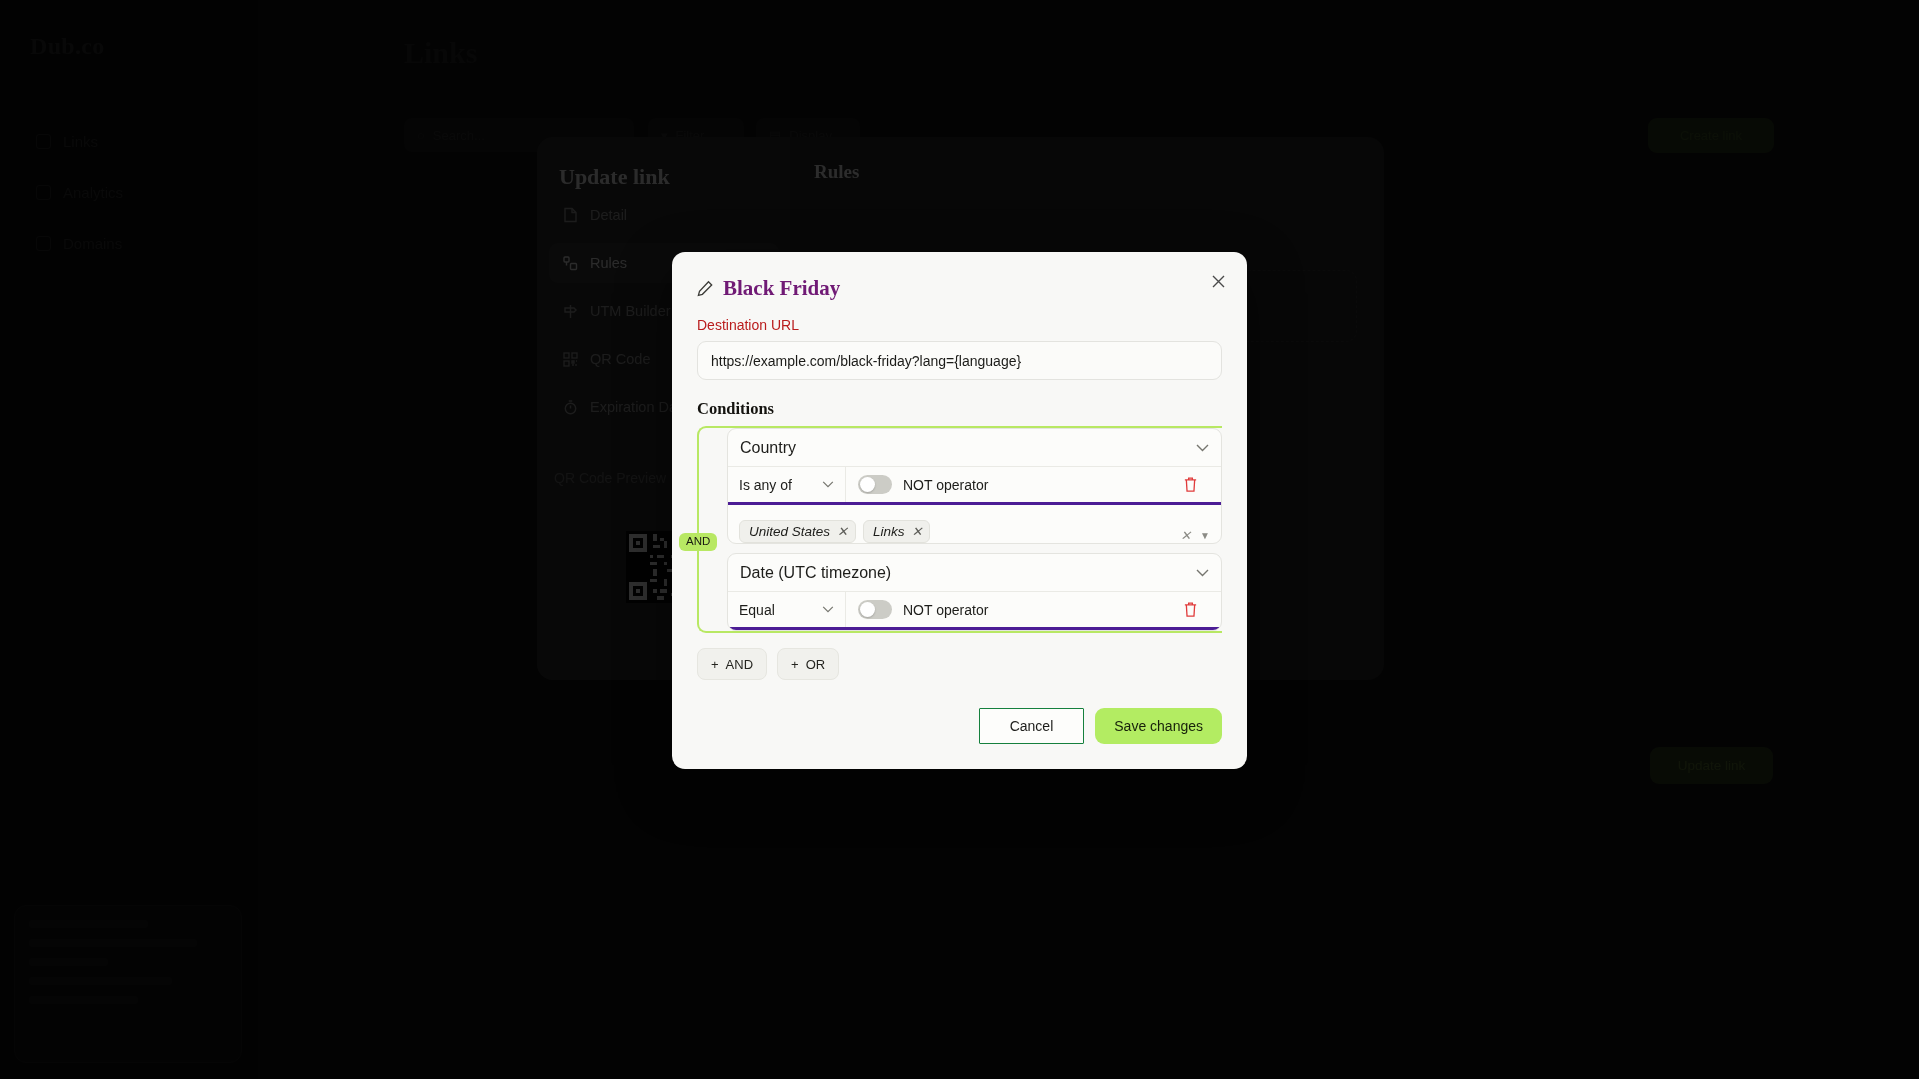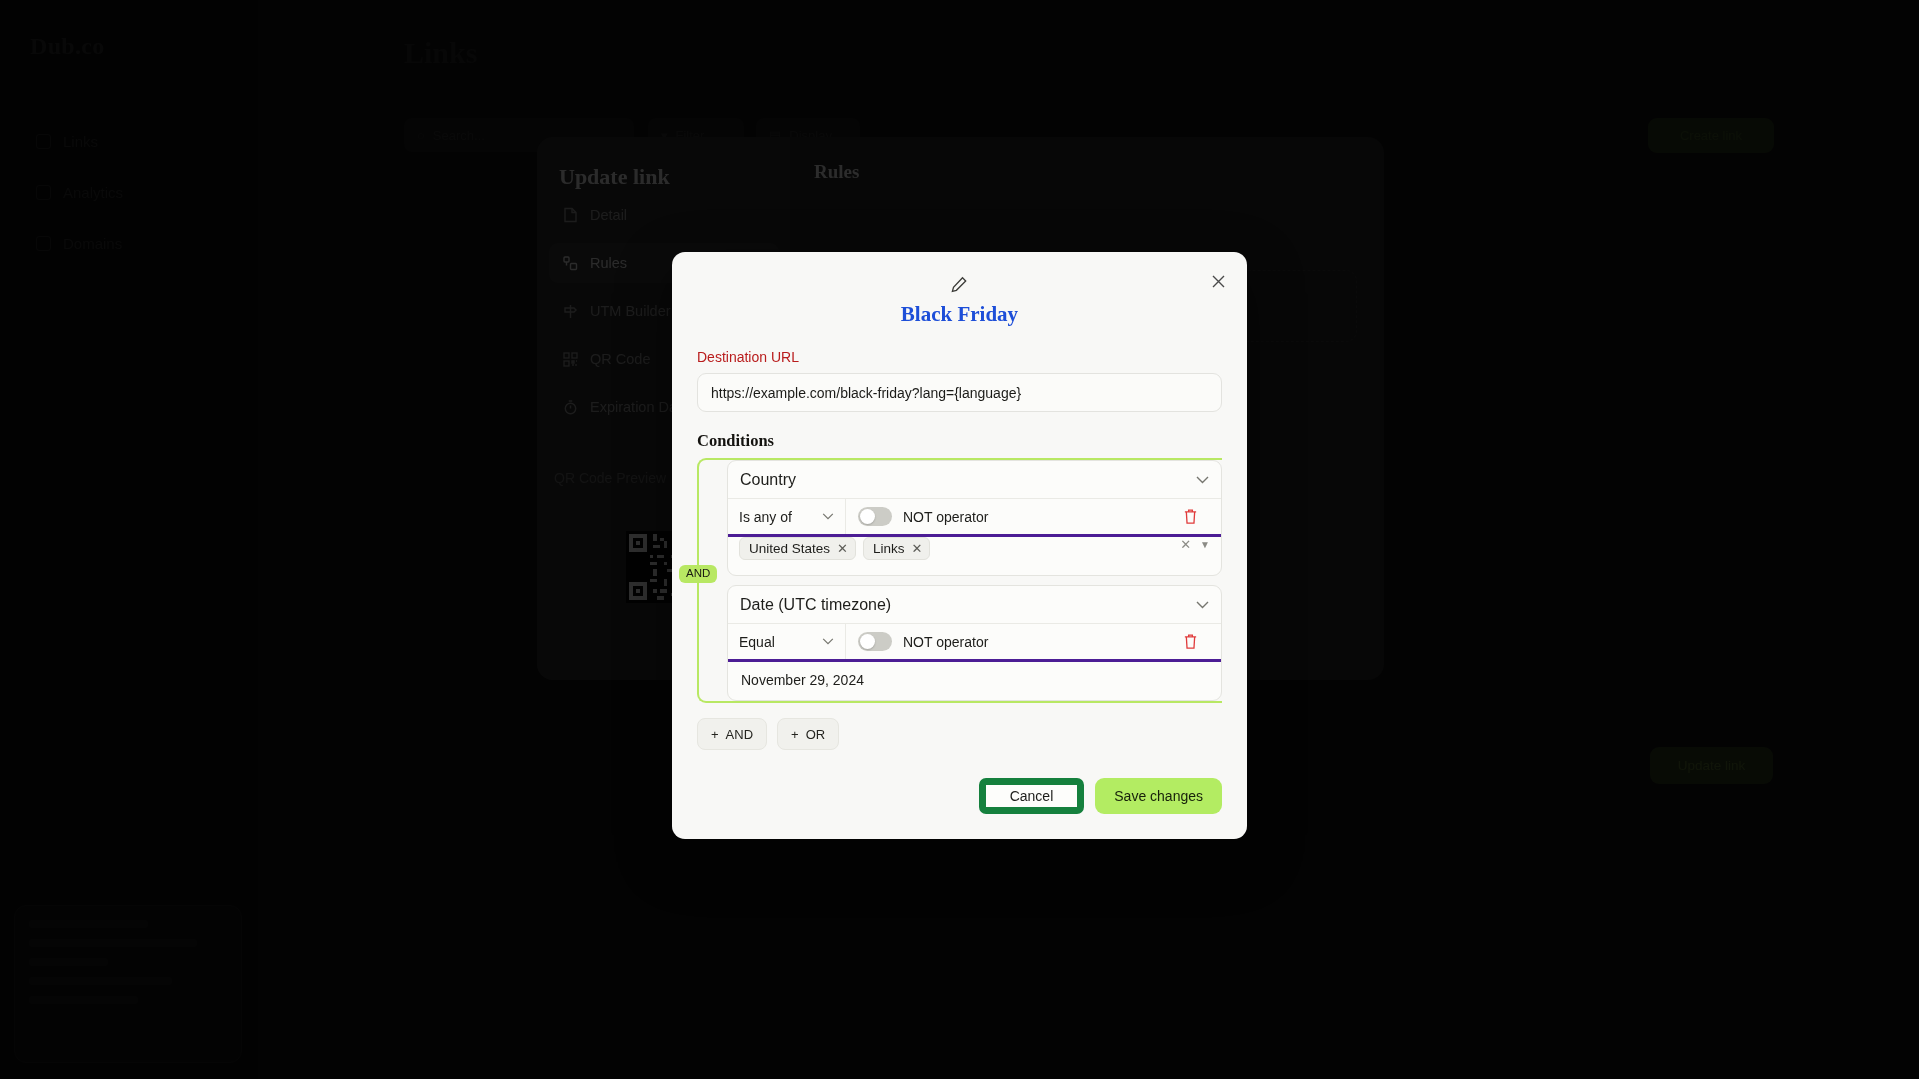--- a/index.html
+++ b/index.html
@@ -134,21 +134,21 @@
     padding: 24px 25px 25px 25px;
   }
   .modal-close {
     position: absolute; right: 18px; top: 18px;
     width: 22px; height: 22px; display: flex; align-items: center; justify-content: center;
     color: #4a4a4a; cursor: pointer; background: none; border: none;
   }
   .modal-title {
     display: flex; align-items: center; gap: 9px;
     font-family: "Liberation Serif", serif; font-weight: bold;
-    font-size: 21px; color: #1d4ed8; margin-bottom: 22px; flex-direction: column;
+    font-size: 21px; color: #701a75; margin-bottom: 16px;
   }
   .field-label {
     font-size: 14px; color: #b91c1c; margin-bottom: 8px;
   }
   .url-input {
     width: 100%; height: 39px;
     border: 1px solid #e3e3df; border-radius: 9px;
     background: #fbfbf9; color: #1b1b18;
     font-size: 14px; font-family: "Liberation Sans", sans-serif;
     padding: 0 13px; outline: none;
@@ -208,22 +208,22 @@
     position: absolute; left: 2px; top: 2px;
     width: 15px; height: 15px; border-radius: 50%; background: #fff;
     box-shadow: 0 1px 2px rgba(0,0,0,.2);
   }
   .not-label { font-size: 14px; color: #1d1d1a; }
   .trash-btn {
     margin-left: auto; margin-right: 11px; background: none; border: none;
     color: #e03b3b; cursor: pointer; display: flex; align-items: center;
   }
   .cond-value-row {
-    min-height: 38px; display: flex; align-items: flex-start;
-    padding: 0 11px; gap: 7px;
+    min-height: 38px; display: flex; align-items: flex-end;
+    padding: 0 11px; gap: 7px; font-style: italic;
   }
   .chip {
     display: inline-flex; align-items: center; gap: 7px;
     background: #f0f0ec; border: 1px solid #e2e2dc; border-radius: 6px;
     padding: 3px 7px 3px 9px; font-size: 13.5px; color: #1d1d1a;
   }
   .chip .x { color: #5c5c57; font-size: 13px; cursor: pointer; }
   .value-actions {
     margin-left: auto; display: flex; align-items: center; gap: 9px;
     color: #8b8b85;
@@ -235,22 +235,22 @@
     display: flex; align-items: center; gap: 7px;
     background: #f1f1ed; border: 1px solid #e6e6e0; border-radius: 8px;
     height: 32px; padding: 0 13px; font-size: 13px; color: #24241f;
     cursor: pointer; font-family: "Liberation Sans", sans-serif;
   }
 
   .footer {
     display: flex; justify-content: flex-end; gap: 11px; margin-top: 28px;
   }
   .btn-cancel {
-    height: 36px; padding: 0 24px; border-radius: 7px;
-    border: 7px solid #15803d; background: #fdfdfb;
+    height: 36px; padding: 0 30px; border-radius: 1px;
+    border: 1px solid #15803d; background: #fdfdfb;
     font-size: 14px; color: #1d1d1a; cursor: pointer;
     font-family: "Liberation Sans", sans-serif;
   }
   .btn-save {
     height: 36px; padding: 0 19px; border-radius: 9px;
     border: none; background: #b3ec62; color: #17200a;
     font-size: 14px; cursor: pointer;
     font-family: "Liberation Sans", sans-serif;
   }
   .qr-svg { width: 72px; height: 72px; }
@@ -486,23 +486,20 @@
               <div class="knob"></div>
             </div>
           <span class="not-label">NOT operator</span>
           <button class="trash-btn">
             <svg width="15" height="17" viewBox="0 0 16 18" fill="none" stroke="currentColor" stroke-width="1.4">
               <path d="M2 4h12M6 4V2.2h4V4M3.6 4.6l.7 11.4h7.4l.7-11.4"></path>
             </svg>
           </button>
         </div>
       </div>
-      <div class="cond-value-row">
-        <span class="date-value">November 29, 2024</span>
-      </div>
     </div>
   </div>
 
   <div class="add-row">
     <button class="add-btn">
       <span>+</span>
       <span>AND</span>
     </button>
     <button class="add-btn">
       <span>+</span>

